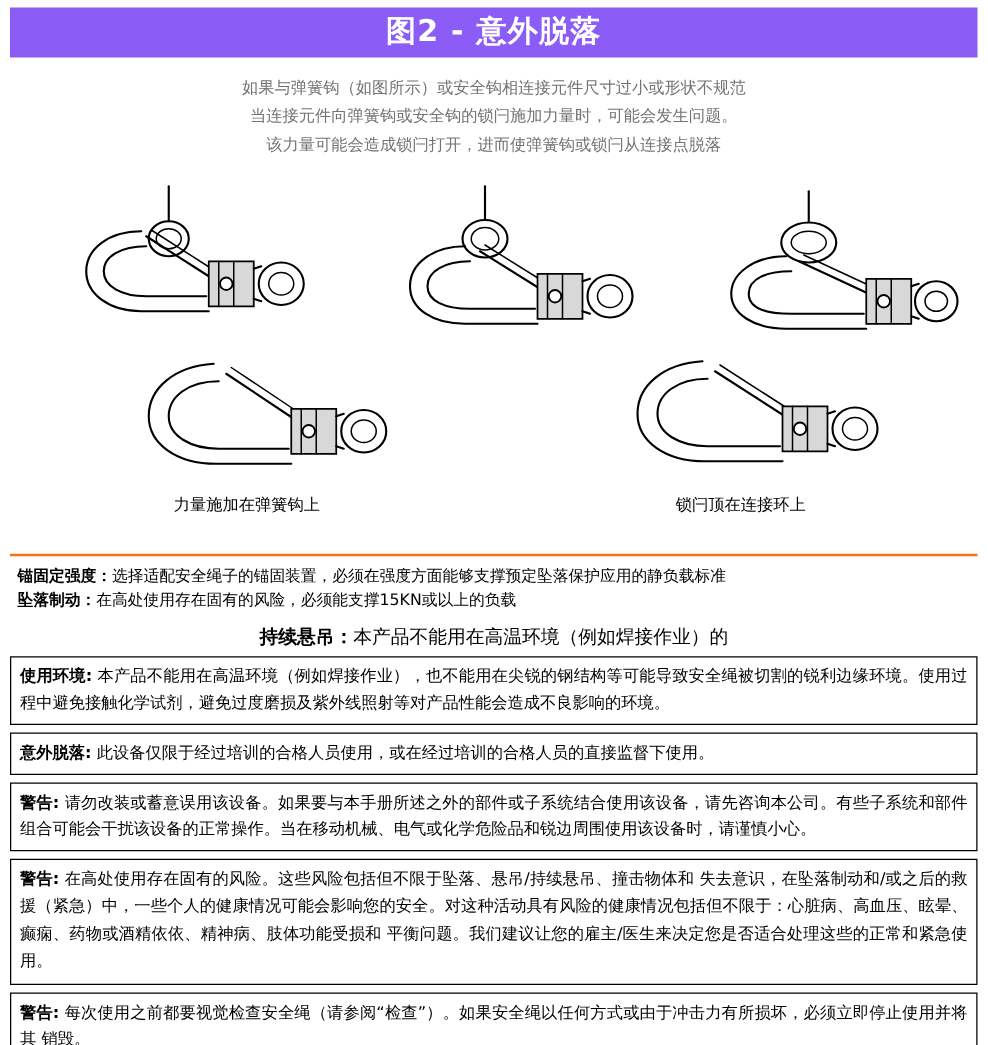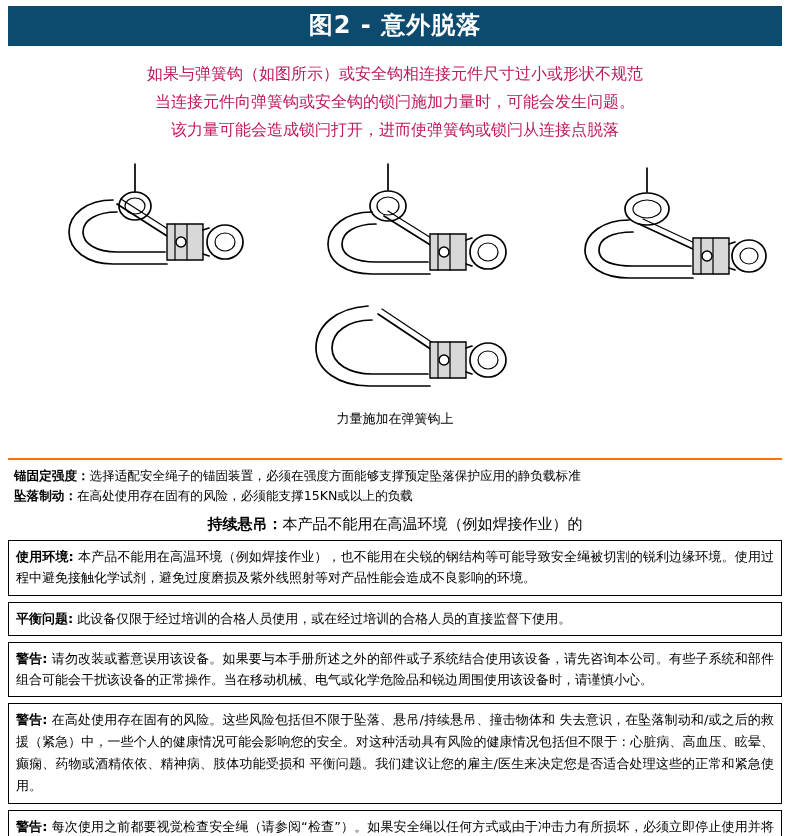--- a/index.html
+++ b/index.html
@@ -13,36 +13,36 @@
   .page{
     width:790px;
     min-height:836px;
     position:relative;
     box-sizing:border-box;
     padding:0;
   }
   
   .title-bar{
     margin:6px 8px 0 8px;
-    background:#0c4a6e;
+    background:#8b5cf6;
     color:#fff;
     text-align:center;
     font-size:24px;
     font-weight:bold;
     letter-spacing:1px;
     padding:6px 0 8px 0;
     line-height:1.1;
   }
   
   .intro{
     text-align:center;
-    font-size:16px;
+    font-size:13px;
     line-height:1.75;
     margin:14px 40px 0 40px;
-    color:#be185d;
+    color:#737373;
   }
   .intro div{white-space:nowrap;}
   
   .figure{
     position:relative;
     margin:10px 0 0 0;
     height:300px;
   }
   .callout{
     position:absolute;
@@ -189,20 +189,35 @@
           <path class="fillgray" d="M150 44 L186 44 L186 80 L150 80 Z"></path>
           <path class="ln-thin" d="M158 44 L158 80 M170 44 L170 80"></path>
           <circle class="fillwht" cx="164" cy="62" r="5"></circle>
           <ellipse class="ln" cx="208" cy="62" rx="18" ry="17"></ellipse>
           <ellipse class="ln-thin" cx="208" cy="62" rx="10" ry="9"></ellipse>
           <path class="ln" d="M186 50 L192 48 M186 74 L192 76"></path>
         </svg>
         <div class="cap">力量施加在弹簧钩上</div>
       </div>
 
+      <div class="hook-cell">
+        <svg width="230" height="110" viewBox="0 0 230 110">
+          <path class="ln" d="M84 6 C52 8 32 26 32 48 C32 70 54 86 86 86 L148 86"></path>
+          <path class="ln" d="M88 20 C64 20 48 32 48 48 C48 64 66 74 88 74 L146 74"></path>
+          <path class="ln" d="M94 14 L150 50"></path>
+          <path class="ln-thin" d="M98 9 L154 45"></path>
+          <path class="fillgray" d="M148 42 L184 42 L184 78 L148 78 Z"></path>
+          <path class="ln-thin" d="M156 42 L156 78 M168 42 L168 78"></path>
+          <circle class="fillwht" cx="162" cy="60" r="5"></circle>
+          <ellipse class="ln" cx="206" cy="60" rx="18" ry="17"></ellipse>
+          <ellipse class="ln-thin" cx="206" cy="60" rx="10" ry="9"></ellipse>
+          <path class="ln" d="M184 48 L190 46 M184 72 L190 74"></path>
+        </svg>
+        <div class="cap">锁闩顶在连接环上</div>
+      </div>
 
     </div>
   </div>
 
   <div class="specs">
     <div>
       <span class="lbl">锚固定强度：</span><span>选择适配安全绳子的锚固装置，必须在强度方面能够支撑预定坠落保护应用的静负载标准</span>
     </div>
     <div>
       <span class="lbl">坠落制动：</span><span>在高处使用存在固有的风险，必须能支撑15KN或以上的负载</span>
@@ -212,21 +227,21 @@
   <div class="use-env-big">
     <span class="lbl">持续悬吊：</span><span>本产品不能用在高温环境（例如焊接作业）的</span>
   </div>
 
   <div class="box">
     <span class="lbl">使用环境:</span>
     <span>本产品不能用在高温环境（例如焊接作业），也不能用在尖锐的钢结构等可能导致安全绳被切割的锐利边缘环境。使用过程中避免接触化学试剂，避免过度磨损及紫外线照射等对产品性能会造成不良影响的环境。</span>
   </div>
 
   <div class="box">
-    <span class="lbl">平衡问题:</span>
+    <span class="lbl">意外脱落:</span>
     <span>此设备仅限于经过培训的合格人员使用，或在经过培训的合格人员的直接监督下使用。</span>
   </div>
 
   <div class="box">
     <span class="lbl">警告:</span>
     <span>请勿改装或蓄意误用该设备。如果要与本手册所述之外的部件或子系统结合使用该设备，请先咨询本公司。有些子系统和部件组合可能会干扰该设备的正常操作。当在移动机械、电气或化学危险品和锐边周围使用该设备时，请谨慎小心。</span>
   </div>
 
   <div class="box tall">
     <span class="lbl">警告:</span>

